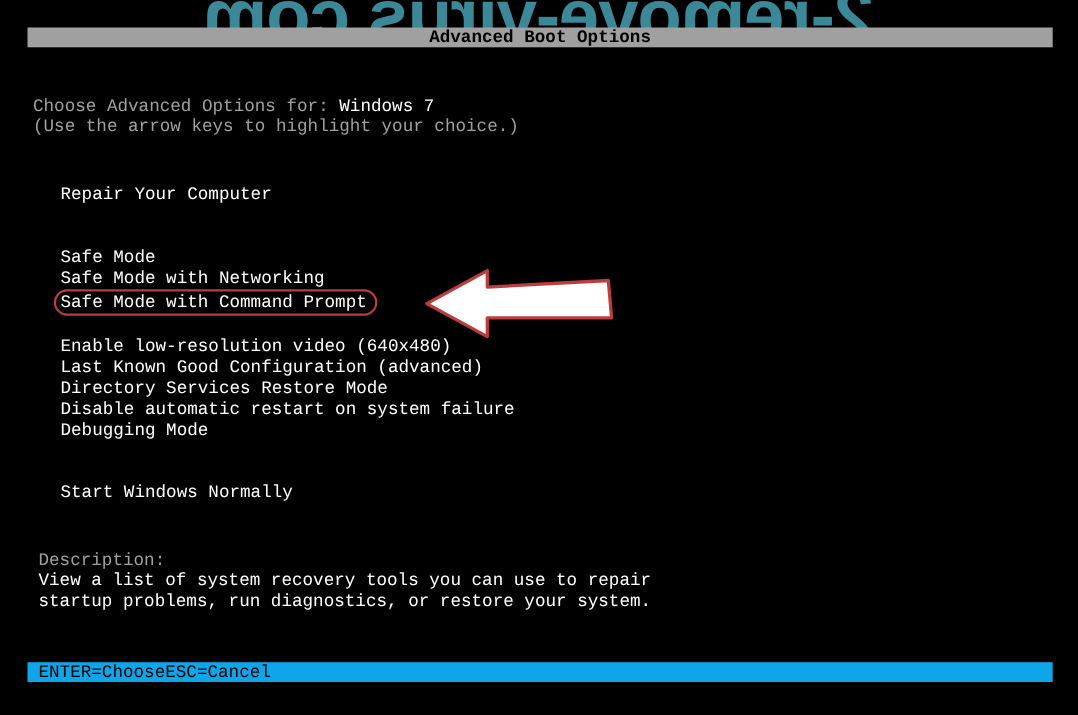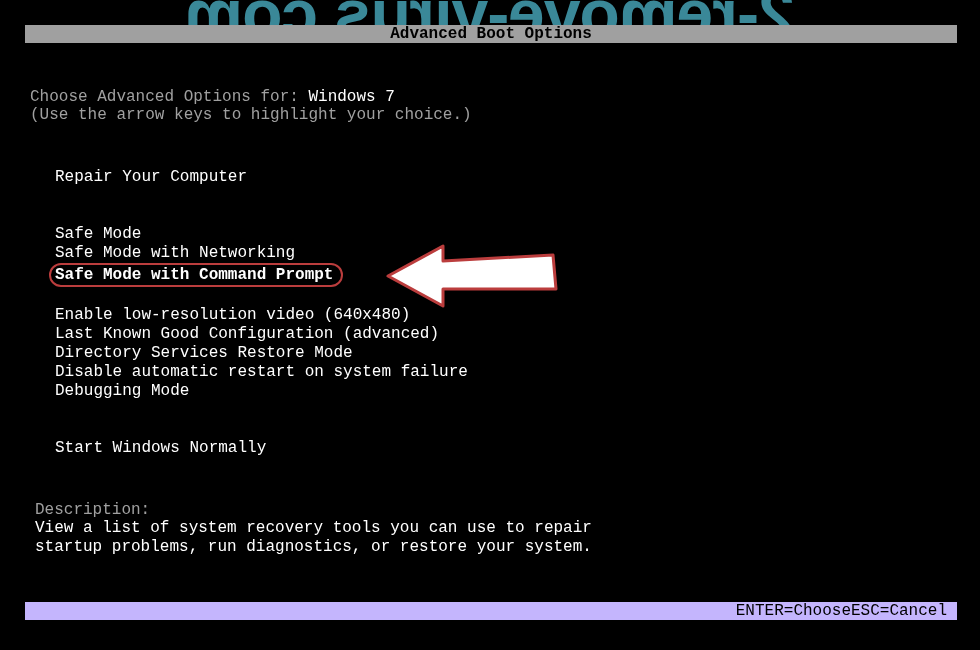--- a/index.html
+++ b/index.html
@@ -66,21 +66,20 @@
     }
     .gap-lg { height: 38px; }
     .gap-sm { height: 19px; }
     .highlighted {
       display: inline-block;
       border: 2px solid #bb3d3d;
       border-radius: 14px;
       padding: 0 8px 0 4px;
       margin-left: -6px;
       line-height: 20px;
-      font-weight: bold;
     }
     .desc-row {
       display: flex;
       margin-top: 43px;
       padding-left: 5px;
       flex-direction: column;
     }
     .desc-label {
       color: #a0a0a0;
       width: 135px;
@@ -89,26 +88,26 @@
     .desc-text {
       color: #fff;
       line-height: 19px;
     }
     .footer-bar {
       position: absolute;
       bottom: 0;
       left: 0;
       width: 100%;
       height: 18px;
-      background: #c4b5fd;
+      background: #0ea5e9;
       color: #000;
       line-height: 18px;
       padding: 0 10px;
       display: flex;
-      justify-content: flex-end;
+      justify-content: flex-start;
     }
     .arrow-svg {
       position: absolute;
       top: 216px;
       left: 353px;
       z-index: 5;
     }
   </style>
 </head>
 <body>

